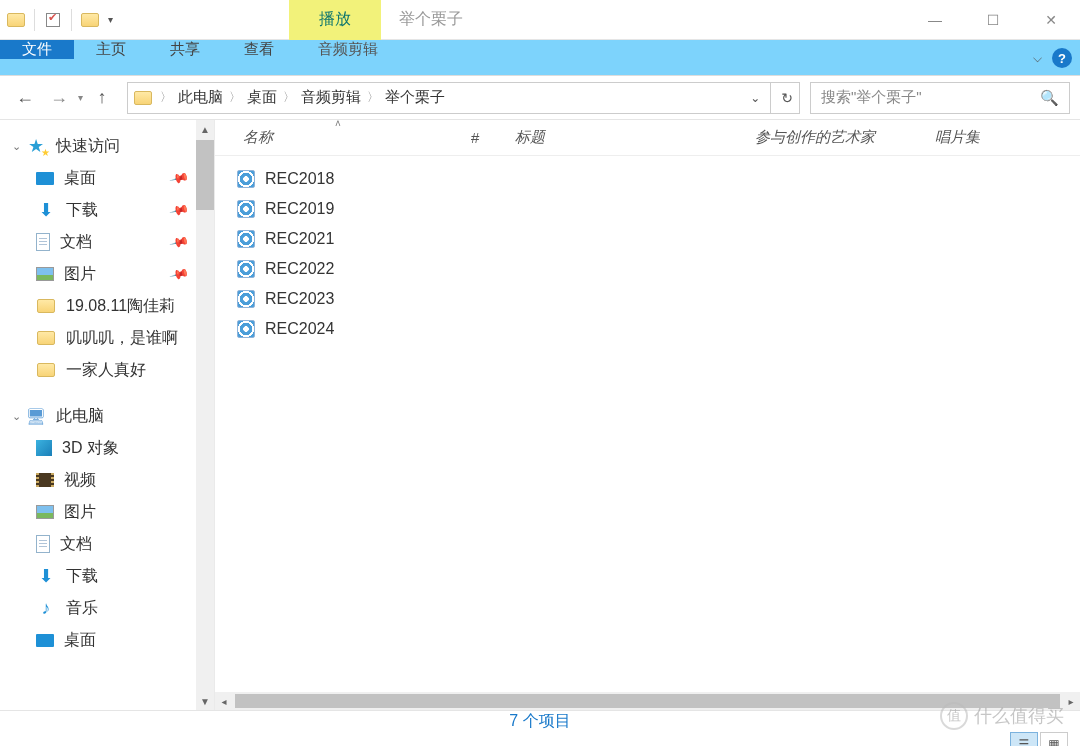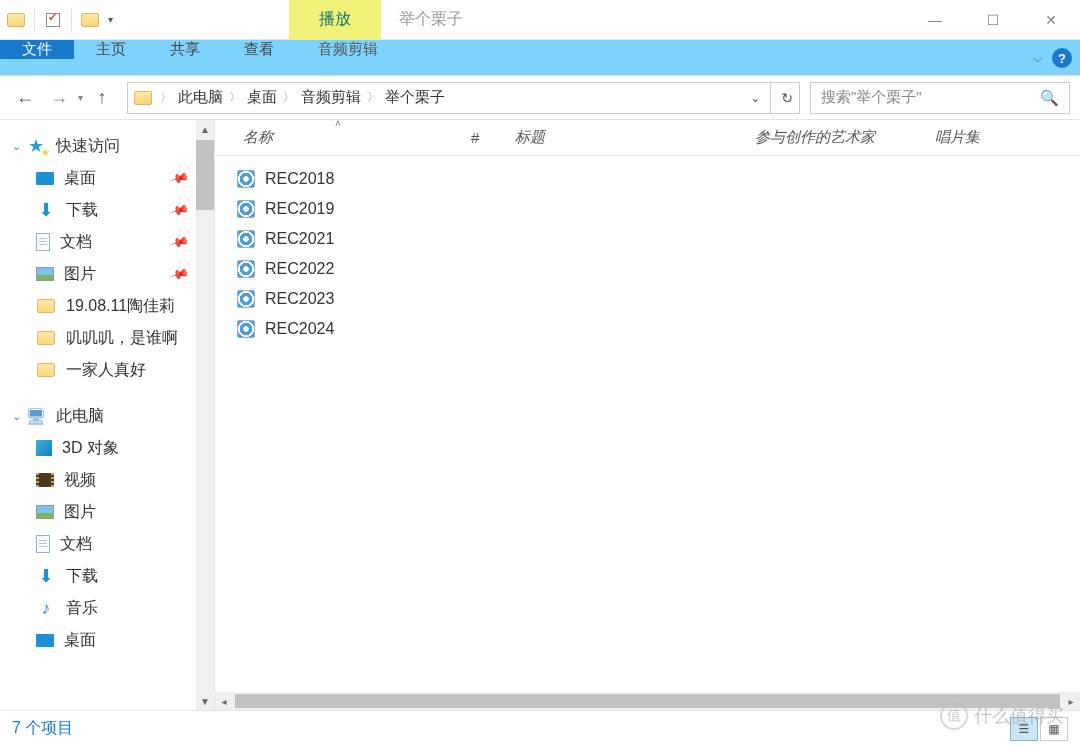--- a/index.html
+++ b/index.html
@@ -74,21 +74,21 @@
 .col-artist { width: 180px; }
 .col-album { width: 80px; }
 .sort-ind { position: absolute; top: -2px; left: 120px; font-size: 10px; color: #777; }
 .files { padding: 8px 0 0 22px; text-align: right; }
 .file-row { display: flex; align-items: center; height: 30px; font-size: 16px; color: #333; }
 .file-ico { width: 18px; height: 18px; margin-right: 10px; border: 1px solid #8fb3d9; background: radial-gradient(circle at center,#fff 25%,#4b9ed9 26% 55%,#fff 56% 70%,#4b9ed9 71%); border-radius: 2px; }
 .content-hscroll { position: absolute; left: 0; right: 0; bottom: 0; height: 18px; background:#f0f0f0; display:flex; align-items:center; }
 .hs-btn { width:18px; height:18px; display:flex; align-items:center; justify-content:center; font-size:10px; color:#666; }
 .hs-thumb { flex:1; height:14px; background:#c2c2c2; margin:0 2px; }
 
-.statusbar { height: 36px; border-top: 1px solid #e5e5e5; display: flex; align-items: center; padding: 0 12px; font-size: 16px; color: #1979ca; }
+.statusbar { height: 36px; border-top: 1px solid #e5e5e5; display: flex; align-items: center; padding: 0 12px; font-size: 16px; color: #1979ca; flex-direction: column; }
 .view-btns { margin-left: auto; display: flex; gap: 2px; }
 .vbtn { width: 28px; height: 24px; border: 1px solid #ccc; display:flex; align-items:center; justify-content:center; font-size:12px; color:#555; }
 .vbtn.active { background: #cde6f7; border-color: #7bb2de; }
 
 .watermark { position: absolute; right: 16px; bottom: 16px; color: #999; font-size: 18px; opacity: 0.55; display:flex; align-items:center; gap:6px; }
 .wm-circle { width:28px; height:28px; border:2px solid #bbb; border-radius:50%; display:flex; align-items:center; justify-content:center; font-size:14px; }
 </style>
 </head>
 <body>
 

